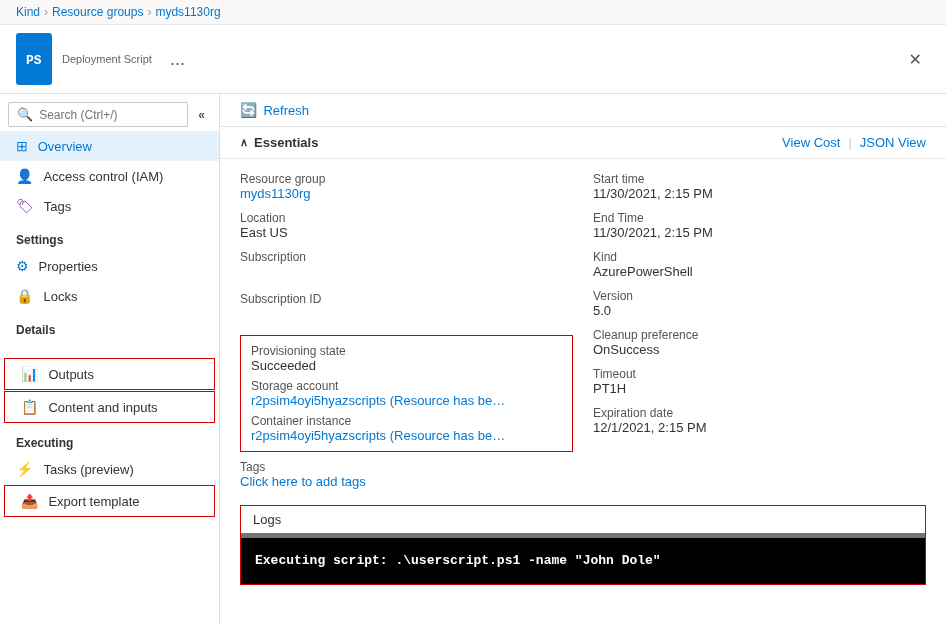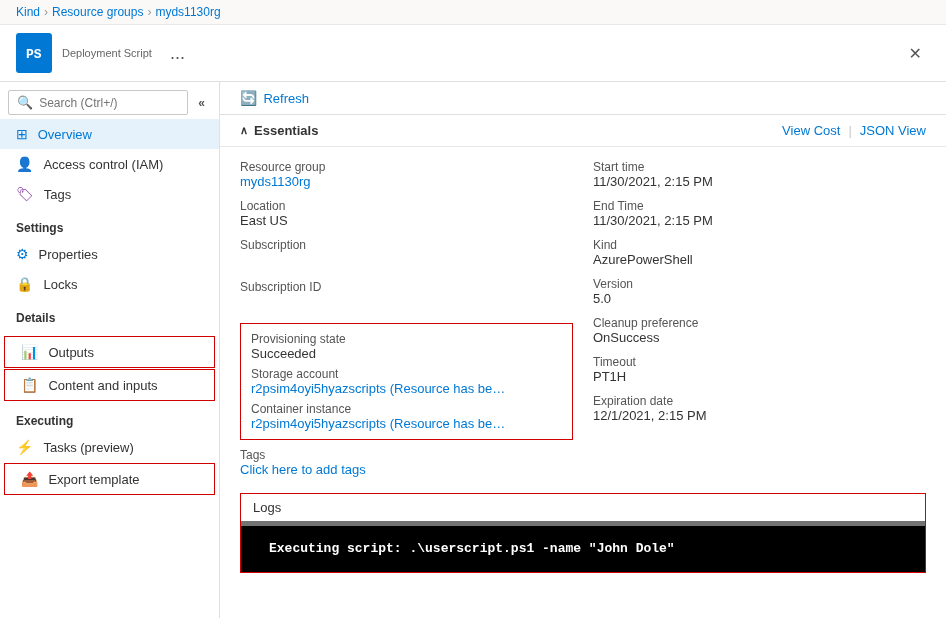--- a/index.html
+++ b/index.html
@@ -11,21 +11,21 @@
 <div style="background:#faf9f8; border-bottom:1px solid #e8e8e8; padding:5px 16px; font-size:12px; display:flex; align-items:center; gap:4px;">
   <span style="color:#0078d4; cursor:pointer;">Kind</span>
   <span style="color:#999;">›</span>
   <span style="color:#0078d4; cursor:pointer;">Resource groups</span>
   <span style="color:#999;">›</span>
   <span style="color:#0078d4; cursor:pointer;">myds1130rg</span>
 </div>
 
 <div style="display:flex; align-items:center; justify-content:space-between; padding:8px 16px; border-bottom:1px solid #e0e0e0; background:#fff;">
   <div style="display:flex; align-items:center; gap:10px;">
-    <div style="width:36px; height:40px; background:#0078d4; border-radius:3px; display:flex; align-items:center; justify-content:center;">
+    <div style="width:36px; height:52px; background:#0078d4; border-radius:3px; display:flex; align-items:center; justify-content:center;">
       <svg width="22" height="22" viewBox="0 0 22 22" fill="none">
         <rect width="22" height="22" rx="2" fill="#0078d4"></rect>
         <text x="3" y="16" fill="white" font-size="13" font-family="Courier New" font-weight="bold">PS</text>
       </svg>
     </div>
     <div>
       <div style="font-size:11px; color:#666;">Deployment Script</div>
     </div>
     <span style="font-size:18px; color:#555; cursor:pointer; padding:2px 8px;">...</span>
   </div>
@@ -60,21 +60,21 @@
     <div style="font-size:12px; font-weight:600; color:#333; padding:12px 16px 4px;">Settings</div>
     <div style="display:flex; align-items:center; gap:10px; padding:7px 16px; cursor:pointer; font-size:13px; color:#333;">
       <span style="font-size:14px; color:#0078d4;">⚙</span>
       <span>Properties</span>
     </div>
     <div style="display:flex; align-items:center; gap:10px; padding:7px 16px; cursor:pointer; font-size:13px; color:#333;">
       <span style="font-size:14px; color:#7b2c9c;">🔒</span>
       <span>Locks</span>
     </div>
 
-    <div style="font-size:12px; font-weight:600; color:#333; padding:12px 16px 10px;">Details</div>
+    <div style="font-size:12px; font-weight:600; color:#333; padding:12px 16px 20px;">Details</div>
     <div style="display:flex; align-items:center; gap:10px; padding:7px 16px; cursor:pointer; font-size:13px; color:#333; border:1.5px solid #d00000; margin:1px 4px;">
       <span style="font-size:14px; color:#d67f20;">📊</span>
       <span>Outputs</span>
     </div>
     <div style="display:flex; align-items:center; gap:10px; padding:7px 16px; cursor:pointer; font-size:13px; color:#333; border:1.5px solid #d00000; margin:1px 4px;">
       <span style="font-size:14px; color:#d67f20;">📋</span>
       <span>Content and inputs</span>
     </div>
 
     <div style="font-size:12px; font-weight:600; color:#333; padding:12px 16px 4px;">Executing</div>
@@ -177,19 +177,19 @@
         </div>
         <div style="padding:5px 0;">
           <div style="font-size:12px; color:#555;">Expiration date</div>
           <div style="font-size:13px; color:#333;">12/1/2021, 2:15 PM</div>
         </div>
       </div>
     </div>
 
     <div style="border:1.5px solid #d00000; margin:12px 20px 16px;">
       <div style="padding:6px 12px; font-size:13px; font-weight:500; color:#333; border-bottom:5px solid #737373;">Logs</div>
-      <div style="background:#000; color:#fff; padding:12px 28px; font-family:'Courier New', monospace; font-size:13px; line-height:1.7;">
+      <div style="background:#000; color:#fff; padding:12px 14px; font-family:'Courier New', monospace; font-size:13px; line-height:1.7;">
         <div style="font-weight:bold;">Executing script: .\userscript.ps1 -name "John Dole"</div>
       </div>
     </div>
 
   </div>
 </div>
 
 </body></html>

